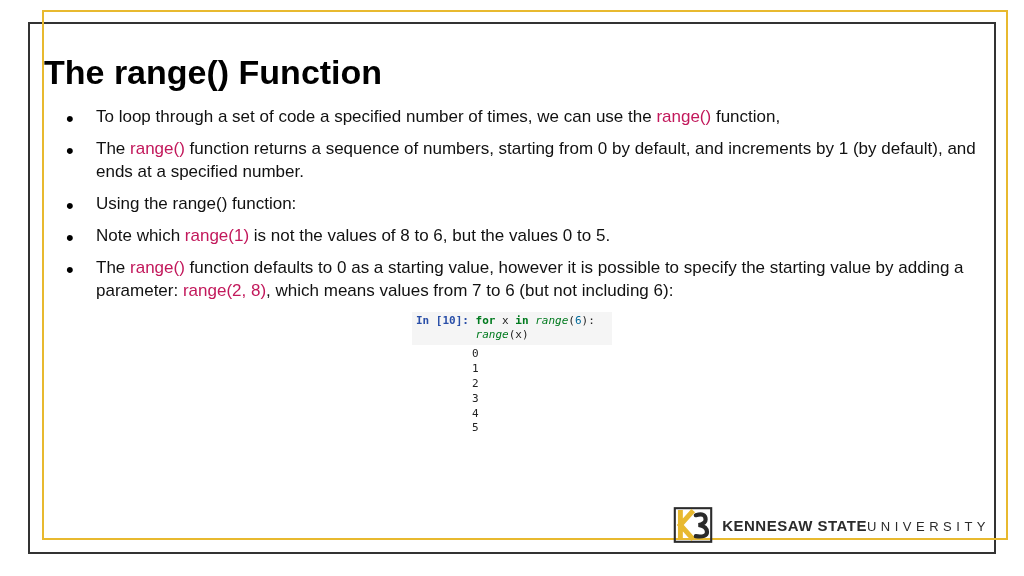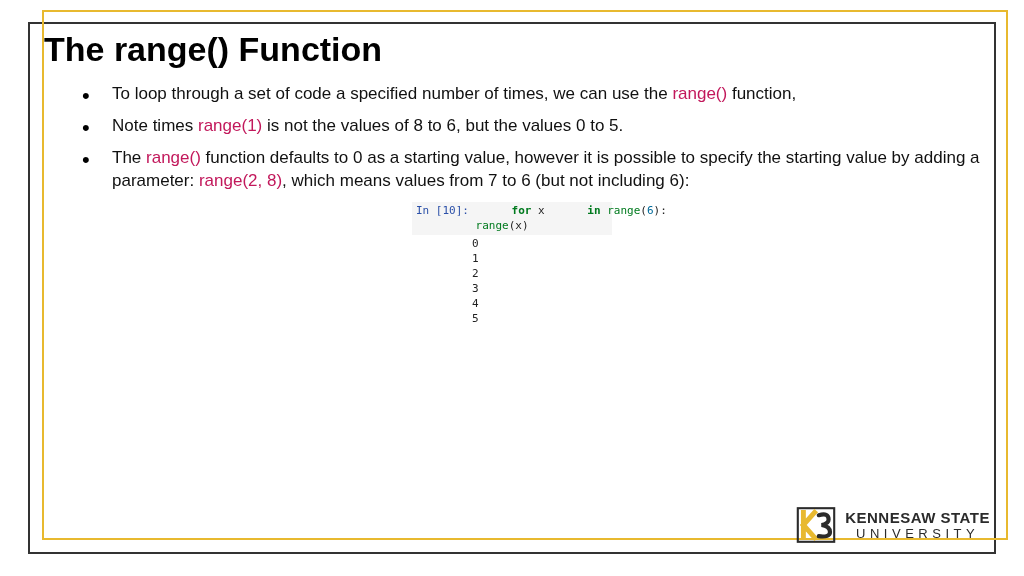--- a/index.html
+++ b/index.html
@@ -31,24 +31,25 @@
     position: absolute;
     top: 30px;
     left: 44px;
     right: 44px;
   }
   .title {
     font-size: 34px;
     font-weight: 700;
     color: #000;
     margin-bottom: 14px;
+    margin-top: 23px;
   }
   ul.bullets {
     list-style: none;
-    padding-left: 38px;
+    padding-left: 22px;
   }
   ul.bullets li {
     position: relative;
     font-size: 17px;
     line-height: 1.35;
     color: #111;
     margin-bottom: 9px;
     padding-left: 30px;
   }
   ul.bullets li::before {
@@ -70,61 +71,67 @@
   .code-top {
     background: #f5f5f5;
     padding: 2px 4px;
     white-space: pre;
   }
   .code-out {
     padding: 2px 4px 0 60px;
     white-space: pre;
     color: #222;
   }
-  .c-in   { color: #2a4fa8; font-weight: 400; text-align: center; }
-  .c-kw   { color: #007a1e; font-weight: 600; margin-left: 36px; }
-  .c-fn   { color: #007a1e; }
+  .c-in   { color: #2a4fa8; font-weight: 700; text-align: center; }
+  .c-kw   { color: #007a1e; font-weight: 600; }
+  .c-fn   { color: #007a1e; font-style: italic; }
   .c-num  { color: #006a9a; }
   .c-txt  { color: #222; }
   .logo {
     position: absolute;
     right: 34px;
     bottom: 30px;
     display: flex;
     align-items: center;
     gap: 8px;
   }
   .logo-mark {
     width: 42px;
     height: 42px;
   }
   .logo-text {
     display: flex;
-    flex-direction: column;
+    flex-direction: row;
     line-height: 1;
     color: #2b2b2b;
   }
   .logo-line1 { font-size: 15px; font-weight: 800; letter-spacing: 0.5px; }
   .logo-line2 { font-size: 13px; font-weight: 300; letter-spacing: 4.5px; margin-top: 2px; text-align: center; }
 </style>
 </head>
 <body>
 
 <div class="outer-frame"></div>
 <div class="gold-frame"></div>
 
 <div class="content">
   <h1 class="title">The range() Function</h1>
 
   <ul class="bullets">
     <li>
       <span>To loop through a set of code a specified number of times, we can use the </span><span class="hl">range()</span><span> function,</span>
     </li>
     <li>
-      <span>Note times </span><span class="hl">range(1)</span><span> is not the values of 8 to 6, but the values 0 to 5.</span>
+      <span>The </span><span class="hl">range()</span><span> function returns a sequence of numbers, starting from 0 by default, and increments by 1 (by default), and ends at a specified number.</span>
+    </li>
+    <li>
+      <span>Using the range() function:</span>
+    </li>
+    <li>
+      <span>Note which </span><span class="hl">range(1)</span><span> is not the values of 8 to 6, but the values 0 to 5.</span>
     </li>
     <li>
       <span>The </span><span class="hl">range()</span><span> function defaults to 0 as a starting value, however it is possible to specify the starting value by adding a parameter: </span><span class="hl">range(2, 8)</span><span>, which means values from 7 to 6 (but not including 6):</span>
     </li>
   </ul>
 
   <div class="code-area">
     <div class="code-top"><span class="c-in">In [10]:</span> <span class="c-kw">for</span><span class="c-txt"> x </span><span class="c-kw">in</span><span class="c-fn"> range</span><span class="c-txt">(</span><span class="c-num">6</span><span class="c-txt">):</span>
 <span>         </span><span class="c-fn">range</span><span class="c-txt">(x)</span></div>
     <div class="code-out">0

